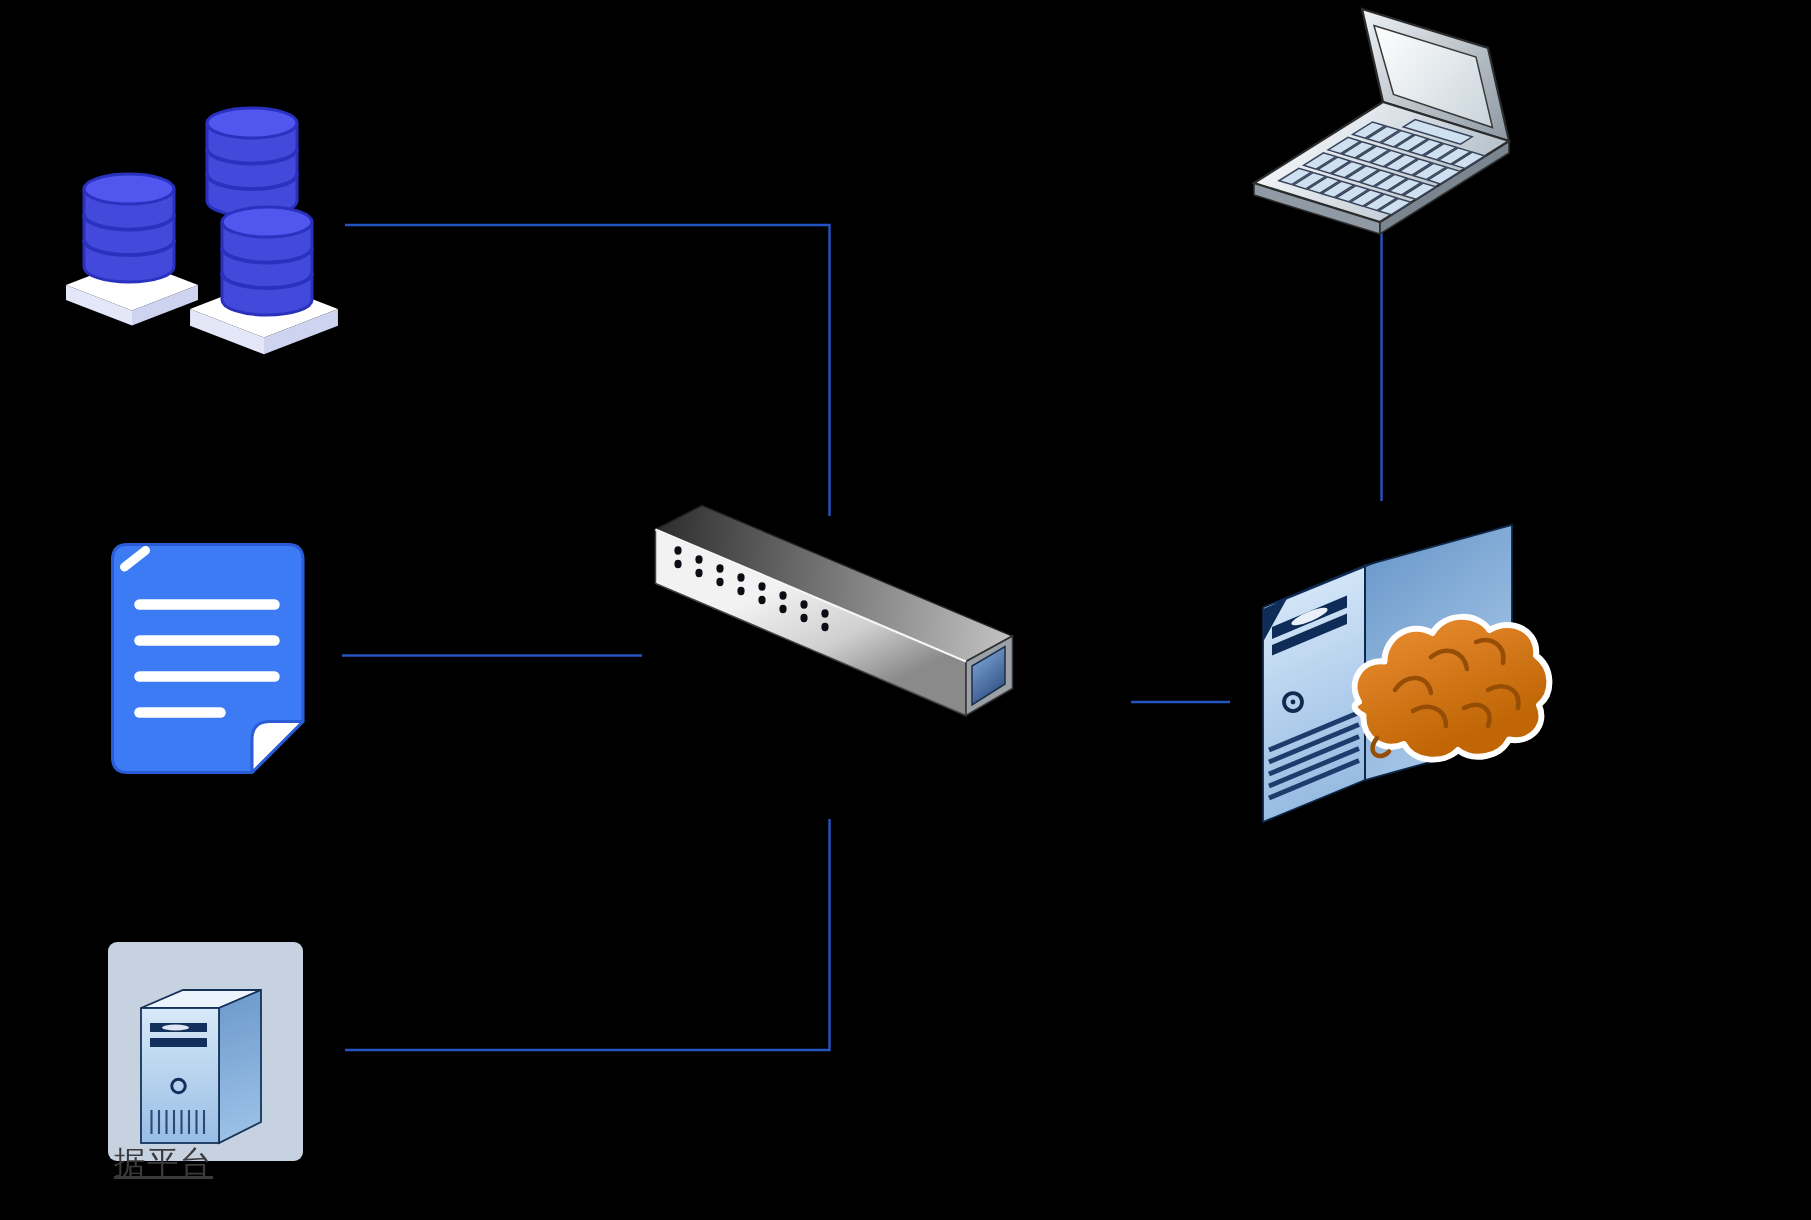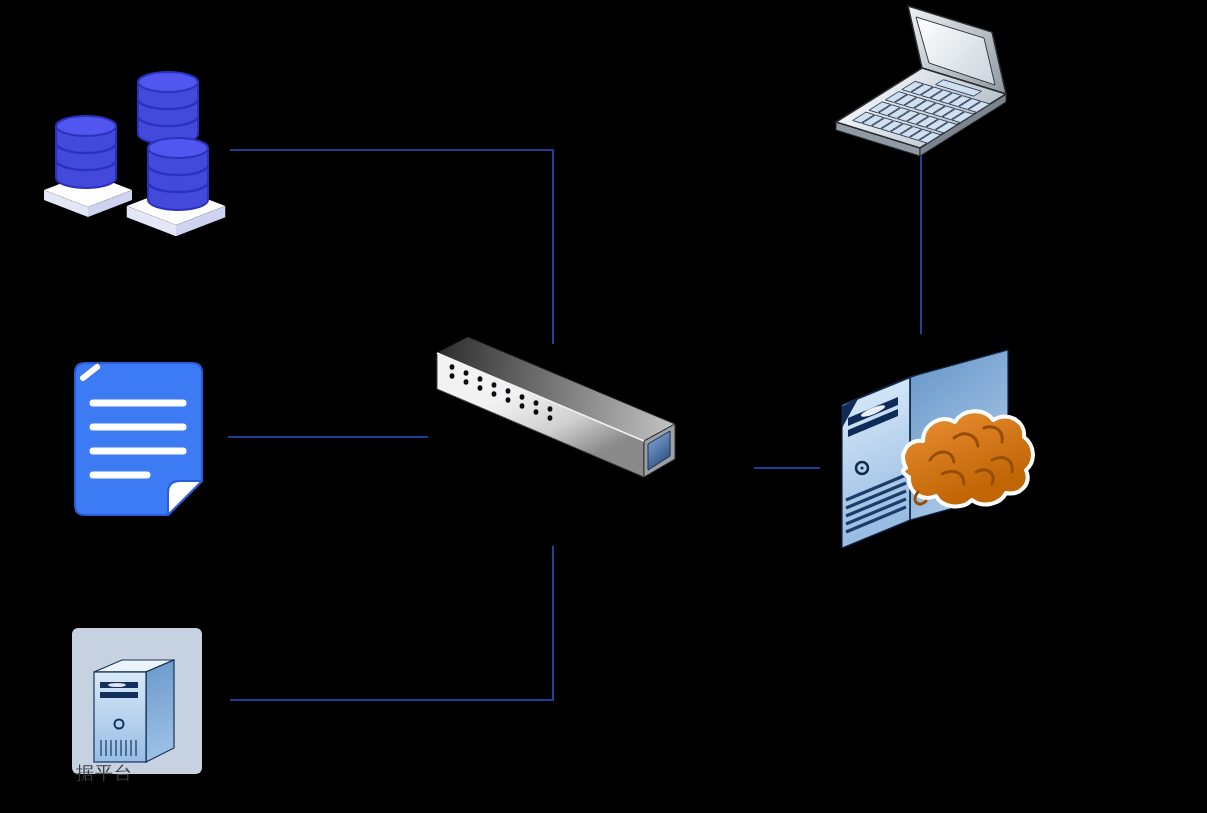--- a/index.html
+++ b/index.html
@@ -1,20 +1,20 @@
 <!DOCTYPE html>
 <html><head>
 <meta charset="utf-8">
 <style>
   html,body{margin:0;padding:0;background:#000;width:1207px;height:813px;overflow:hidden;}
   .canvas{position:relative;width:1207px;height:813px;background:#000;}
   .caption{
     position:absolute;left:76px;top:761px;
     font-family:"DejaVu Sans",sans-serif;
-    font-size:18px;color:#3b3b3b;letter-spacing:1px;white-space:nowrap;
+    font-size:21px;color:#3b3b3b;letter-spacing:1px;white-space:nowrap;text-decoration:underline;
   }
   .edge{stroke:#2453c2;stroke-width:1.6;fill:none;}
   .keys rect{fill:#cfe0f0;stroke:#39445c;stroke-width:1;vector-effect:non-scaling-stroke;}
   .squiggle{fill:none;stroke:#964d06;stroke-width:3;stroke-linecap:round;}
 </style>
 </head>
 <body>
 
 <div class="canvas">
 <svg width="1207" height="813" viewBox="0 0 1207 813">

